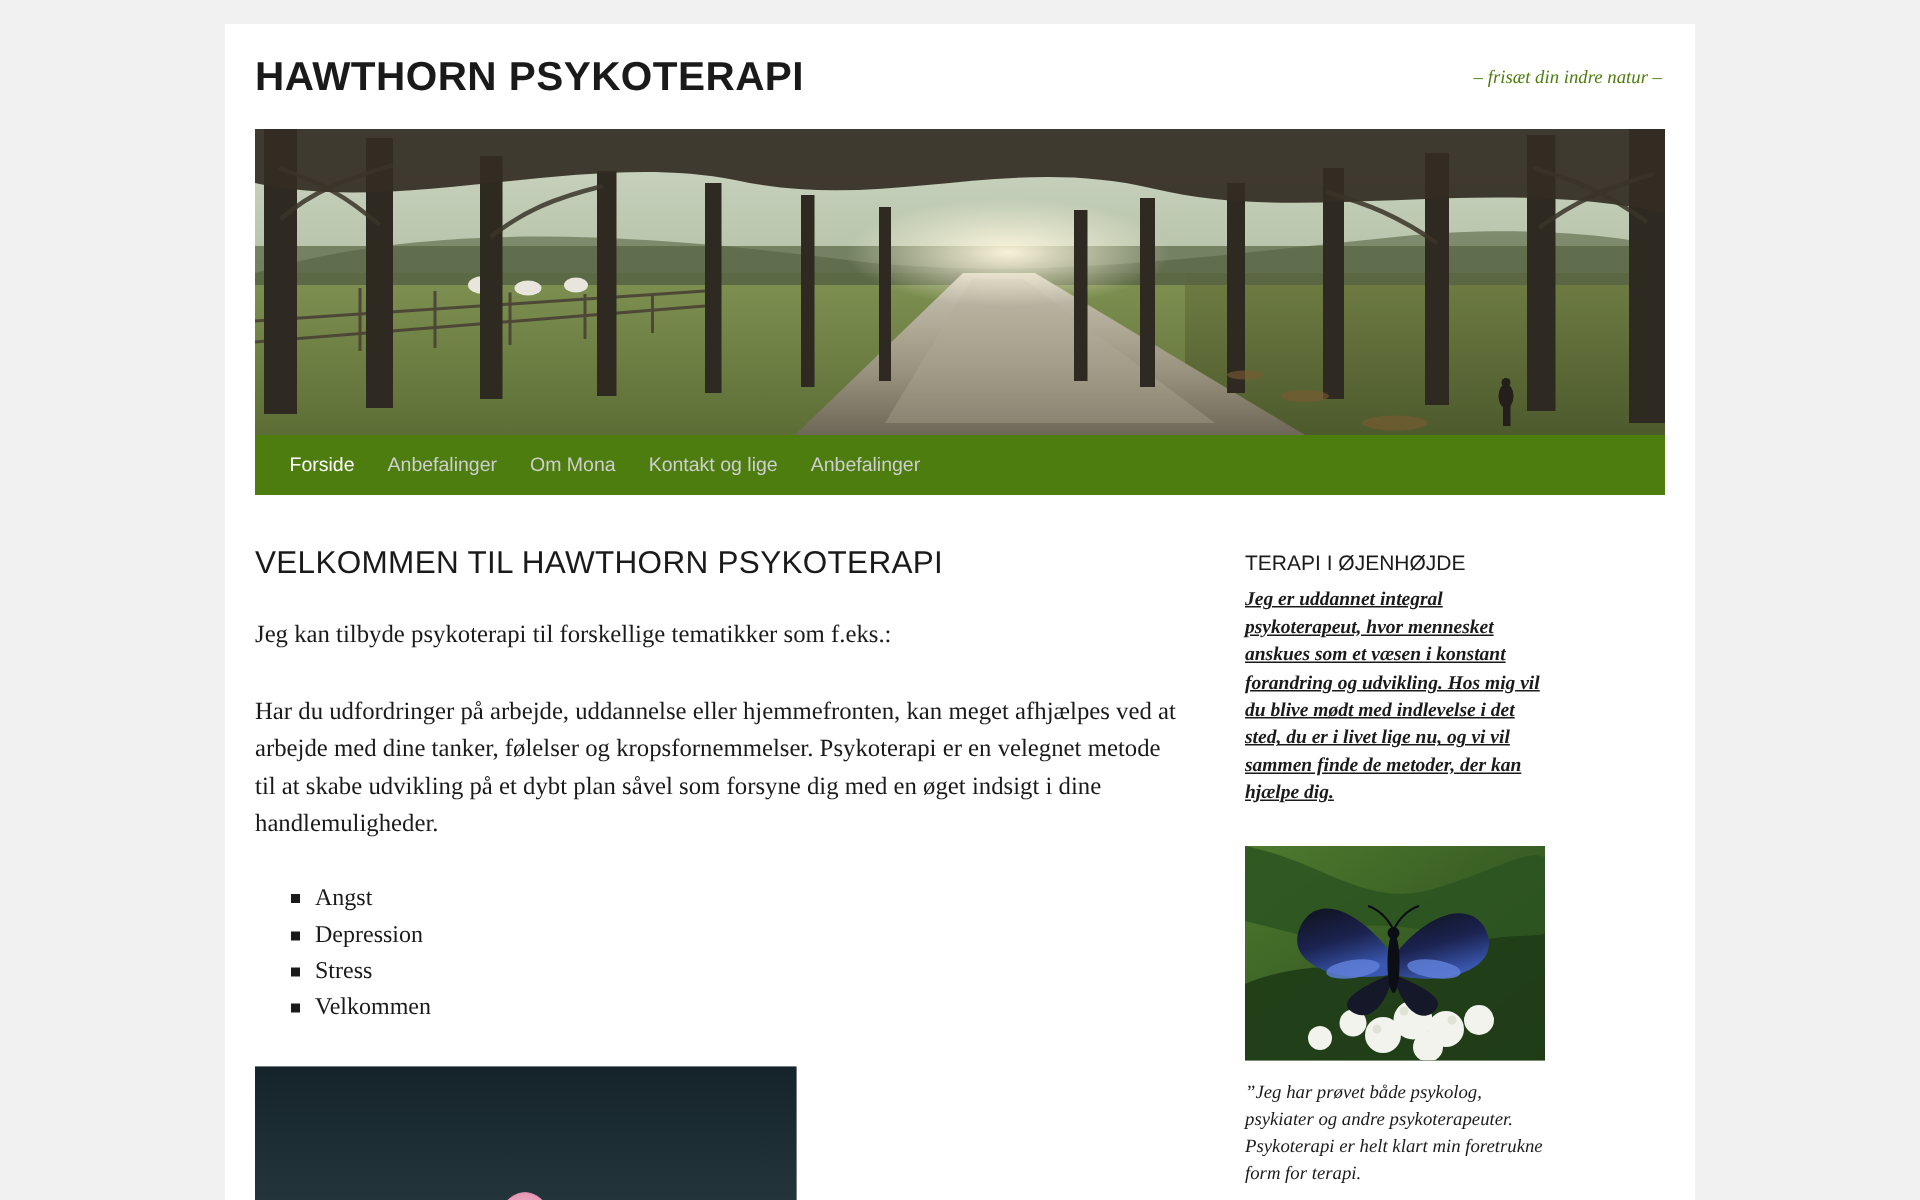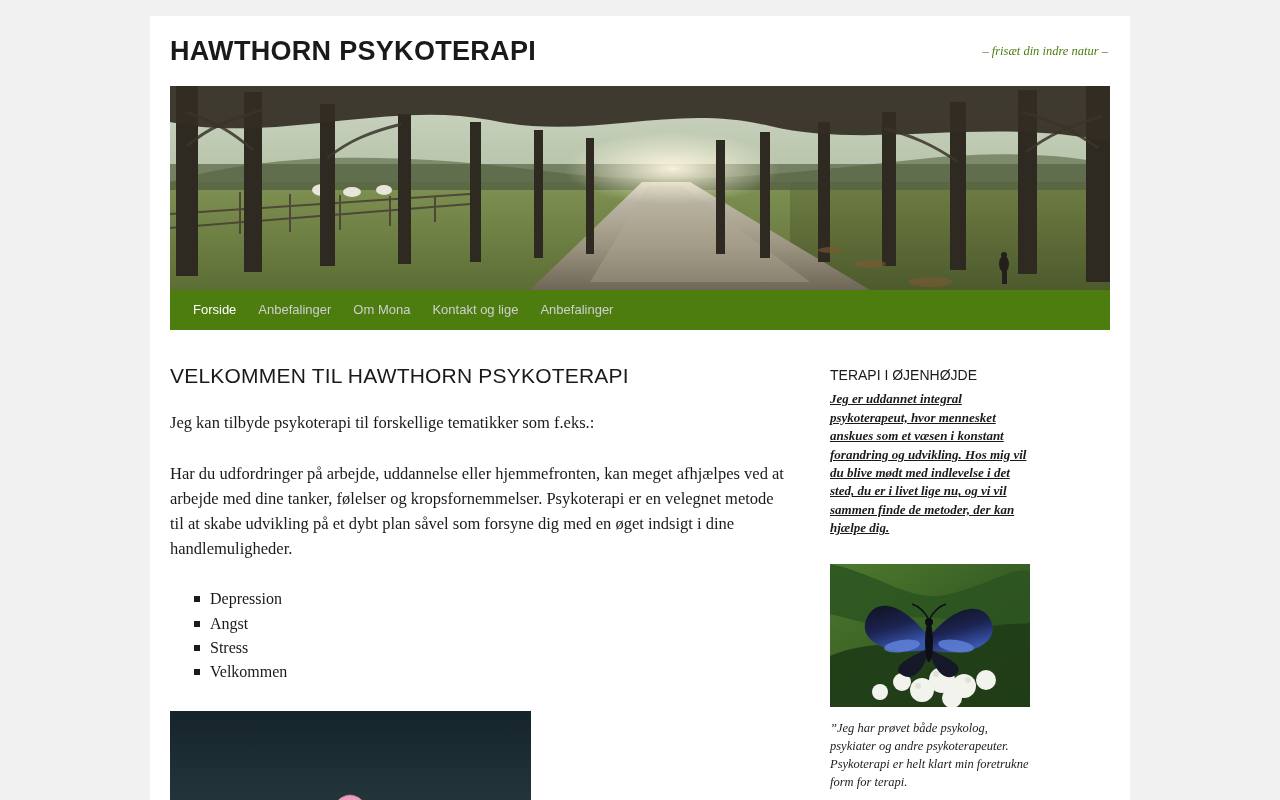--- a/index.html
+++ b/index.html
@@ -290,22 +290,22 @@
     <a class="nav-item">Anbefalinger</a>
   </nav>
 
   <div class="content-row">
 
     <main class="main-col">
       <h2 class="entry-title">Velkommen til Hawthorn Psykoterapi</h2>
       <p class="entry-p">Jeg kan tilbyde psykoterapi til forskellige tematikker som f.eks.:</p>
       <p class="entry-p">Har du udfordringer på arbejde, uddannelse eller hjemmefronten, kan meget afhjælpes ved at arbejde med dine tanker, følelser og kropsfornemmelser. Psykoterapi er en velegnet metode til at skabe udvikling på et dybt plan såvel som forsyne dig med en øget indsigt i dine handlemuligheder.</p>
       <ul class="entry-list">
+        <li>Angst</li>
         <li>Depression</li>
-        <li>Angst</li>
         <li>Stress</li>
         <li>Velkommen</li>
       </ul>
       <div class="entry-image">
         <svg width="361" height="240" viewBox="0 0 361 240" xmlns="http://www.w3.org/2000/svg" aria-hidden="true">
           <defs>
             <linearGradient id="waterg" x1="0" y1="0" x2="0" y2="1">
               <stop offset="0%" stop-color="#14242a"></stop>
               <stop offset="55%" stop-color="#2a3c42"></stop>
               <stop offset="100%" stop-color="#0d1417"></stop>

